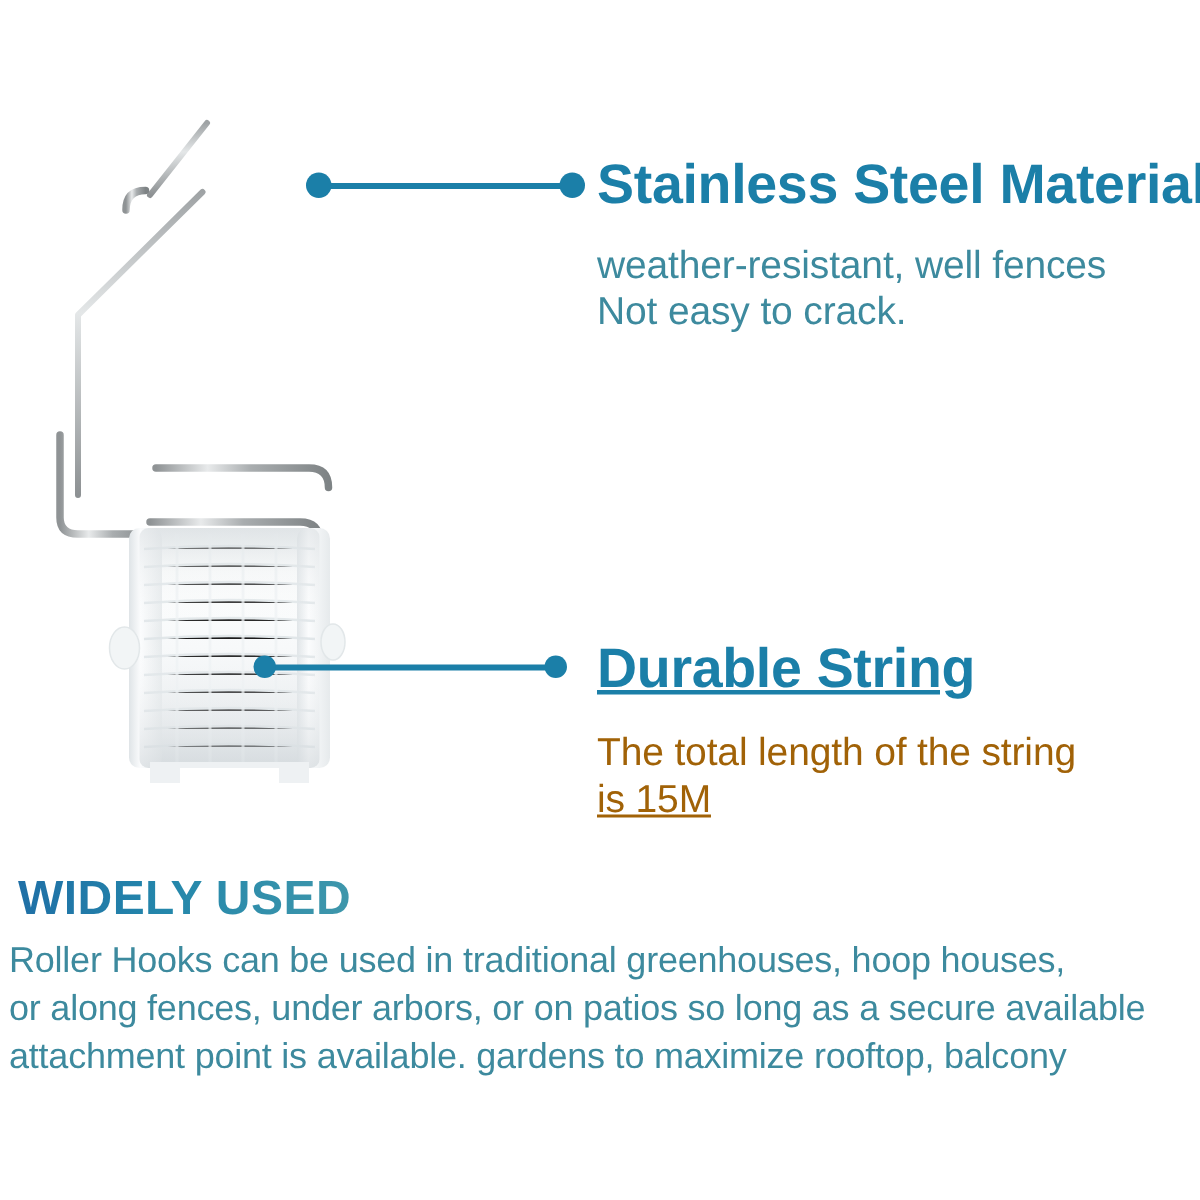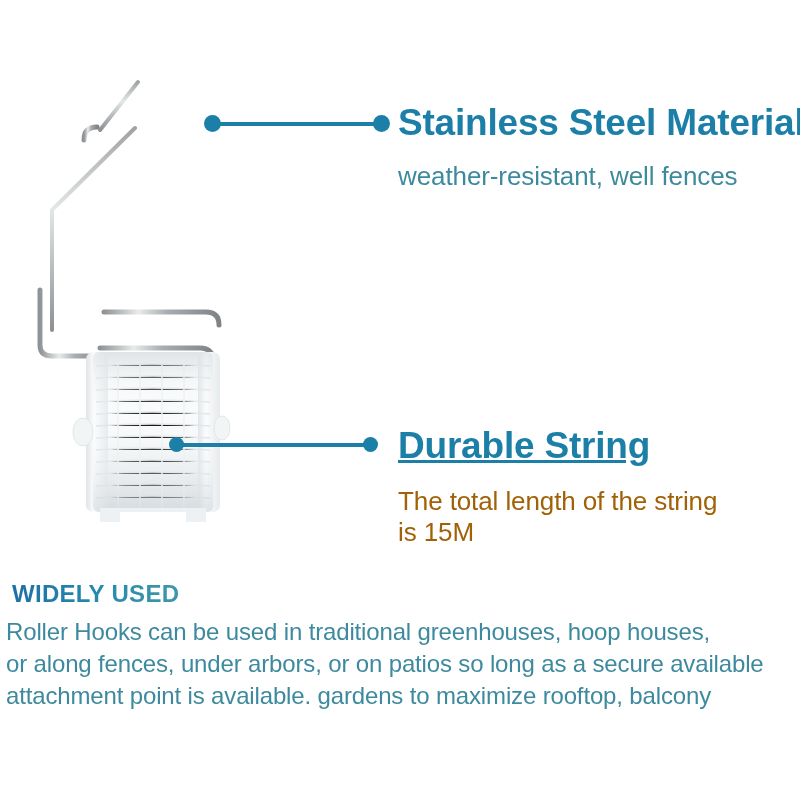--- a/index.html
+++ b/index.html
@@ -70,21 +70,21 @@
 
   
   #widely-used-section {
     position: absolute;
     left: 6px;
     top: 580px;
     width: 788px;
   }
   #widely-used-heading {
     margin: 0 0 8px 6px;
-    font-size: 24px;
+    font-size: 32px;
     font-weight: bold;
     letter-spacing: 0.3px;
     background: linear-gradient(95deg, #1f6fa6 0%, #2487ab 45%, #3f97ab 100%);
     -webkit-background-clip: text;
     background-clip: text;
     color: transparent;
     display: inline-block;
   }
   #widely-used-body {
     margin: 0;
@@ -203,32 +203,33 @@
   </div>
 
   <div class="callout-line" style="left:212px; top:122px; width:172px; background:#1b7fa8;"></div>
   <div class="callout-dot" style="left:204px; top:115px; background:#1b7fa8;"></div>
   <div class="callout-dot" style="left:373px; top:115px; background:#1b7fa8;"></div>
 
   <div class="feature-block" style="left:398px; top:104px; width:400px;">
     <h2 class="feature-heading" style="color:#1b7fa8;">Stainless Steel Material</h2>
     <p class="feature-body" style="color:#3d8a9e; margin-top:18px;">
       <span style="display:block; white-space:nowrap;">weather-resistant, well fences</span>
+      <span style="display:block; white-space:nowrap;">Not easy to crack.</span>
     </p>
   </div>
 
   <div class="callout-line" style="left:177px; top:443px; width:196px; background:#1b7fa8;"></div>
   <div class="callout-dot small" style="left:169px; top:437px; background:#1b7fa8;"></div>
   <div class="callout-dot small" style="left:363px; top:437px; background:#1b7fa8;"></div>
 
   <div class="feature-block" style="left:398px; top:427px; width:400px;">
     <h2 class="feature-heading" style="color:#1b7fa8;text-decoration:underline;">Durable String</h2>
     <p class="feature-body" style="color:#a16207; margin-top:20px;">
       <span style="display:block; white-space:nowrap;">The total length of the string</span>
-      <span style="display:block; white-space:nowrap;">is 15M</span>
+      <span style="display:block; white-space:nowrap;text-decoration:underline;">is 15M</span>
     </p>
   </div>
 
   <div id="widely-used-section">
     <h3 id="widely-used-heading">WIDELY USED</h3>
     <p id="widely-used-body" style="color:#3d8a9e;">
       <span class="para-line">Roller Hooks can be used in traditional greenhouses, hoop houses,</span>
       <span class="para-line">or along fences, under arbors, or on patios so long as a secure available</span>
       <span class="para-line">attachment point is available.  gardens to maximize rooftop, balcony</span>
     </p>

